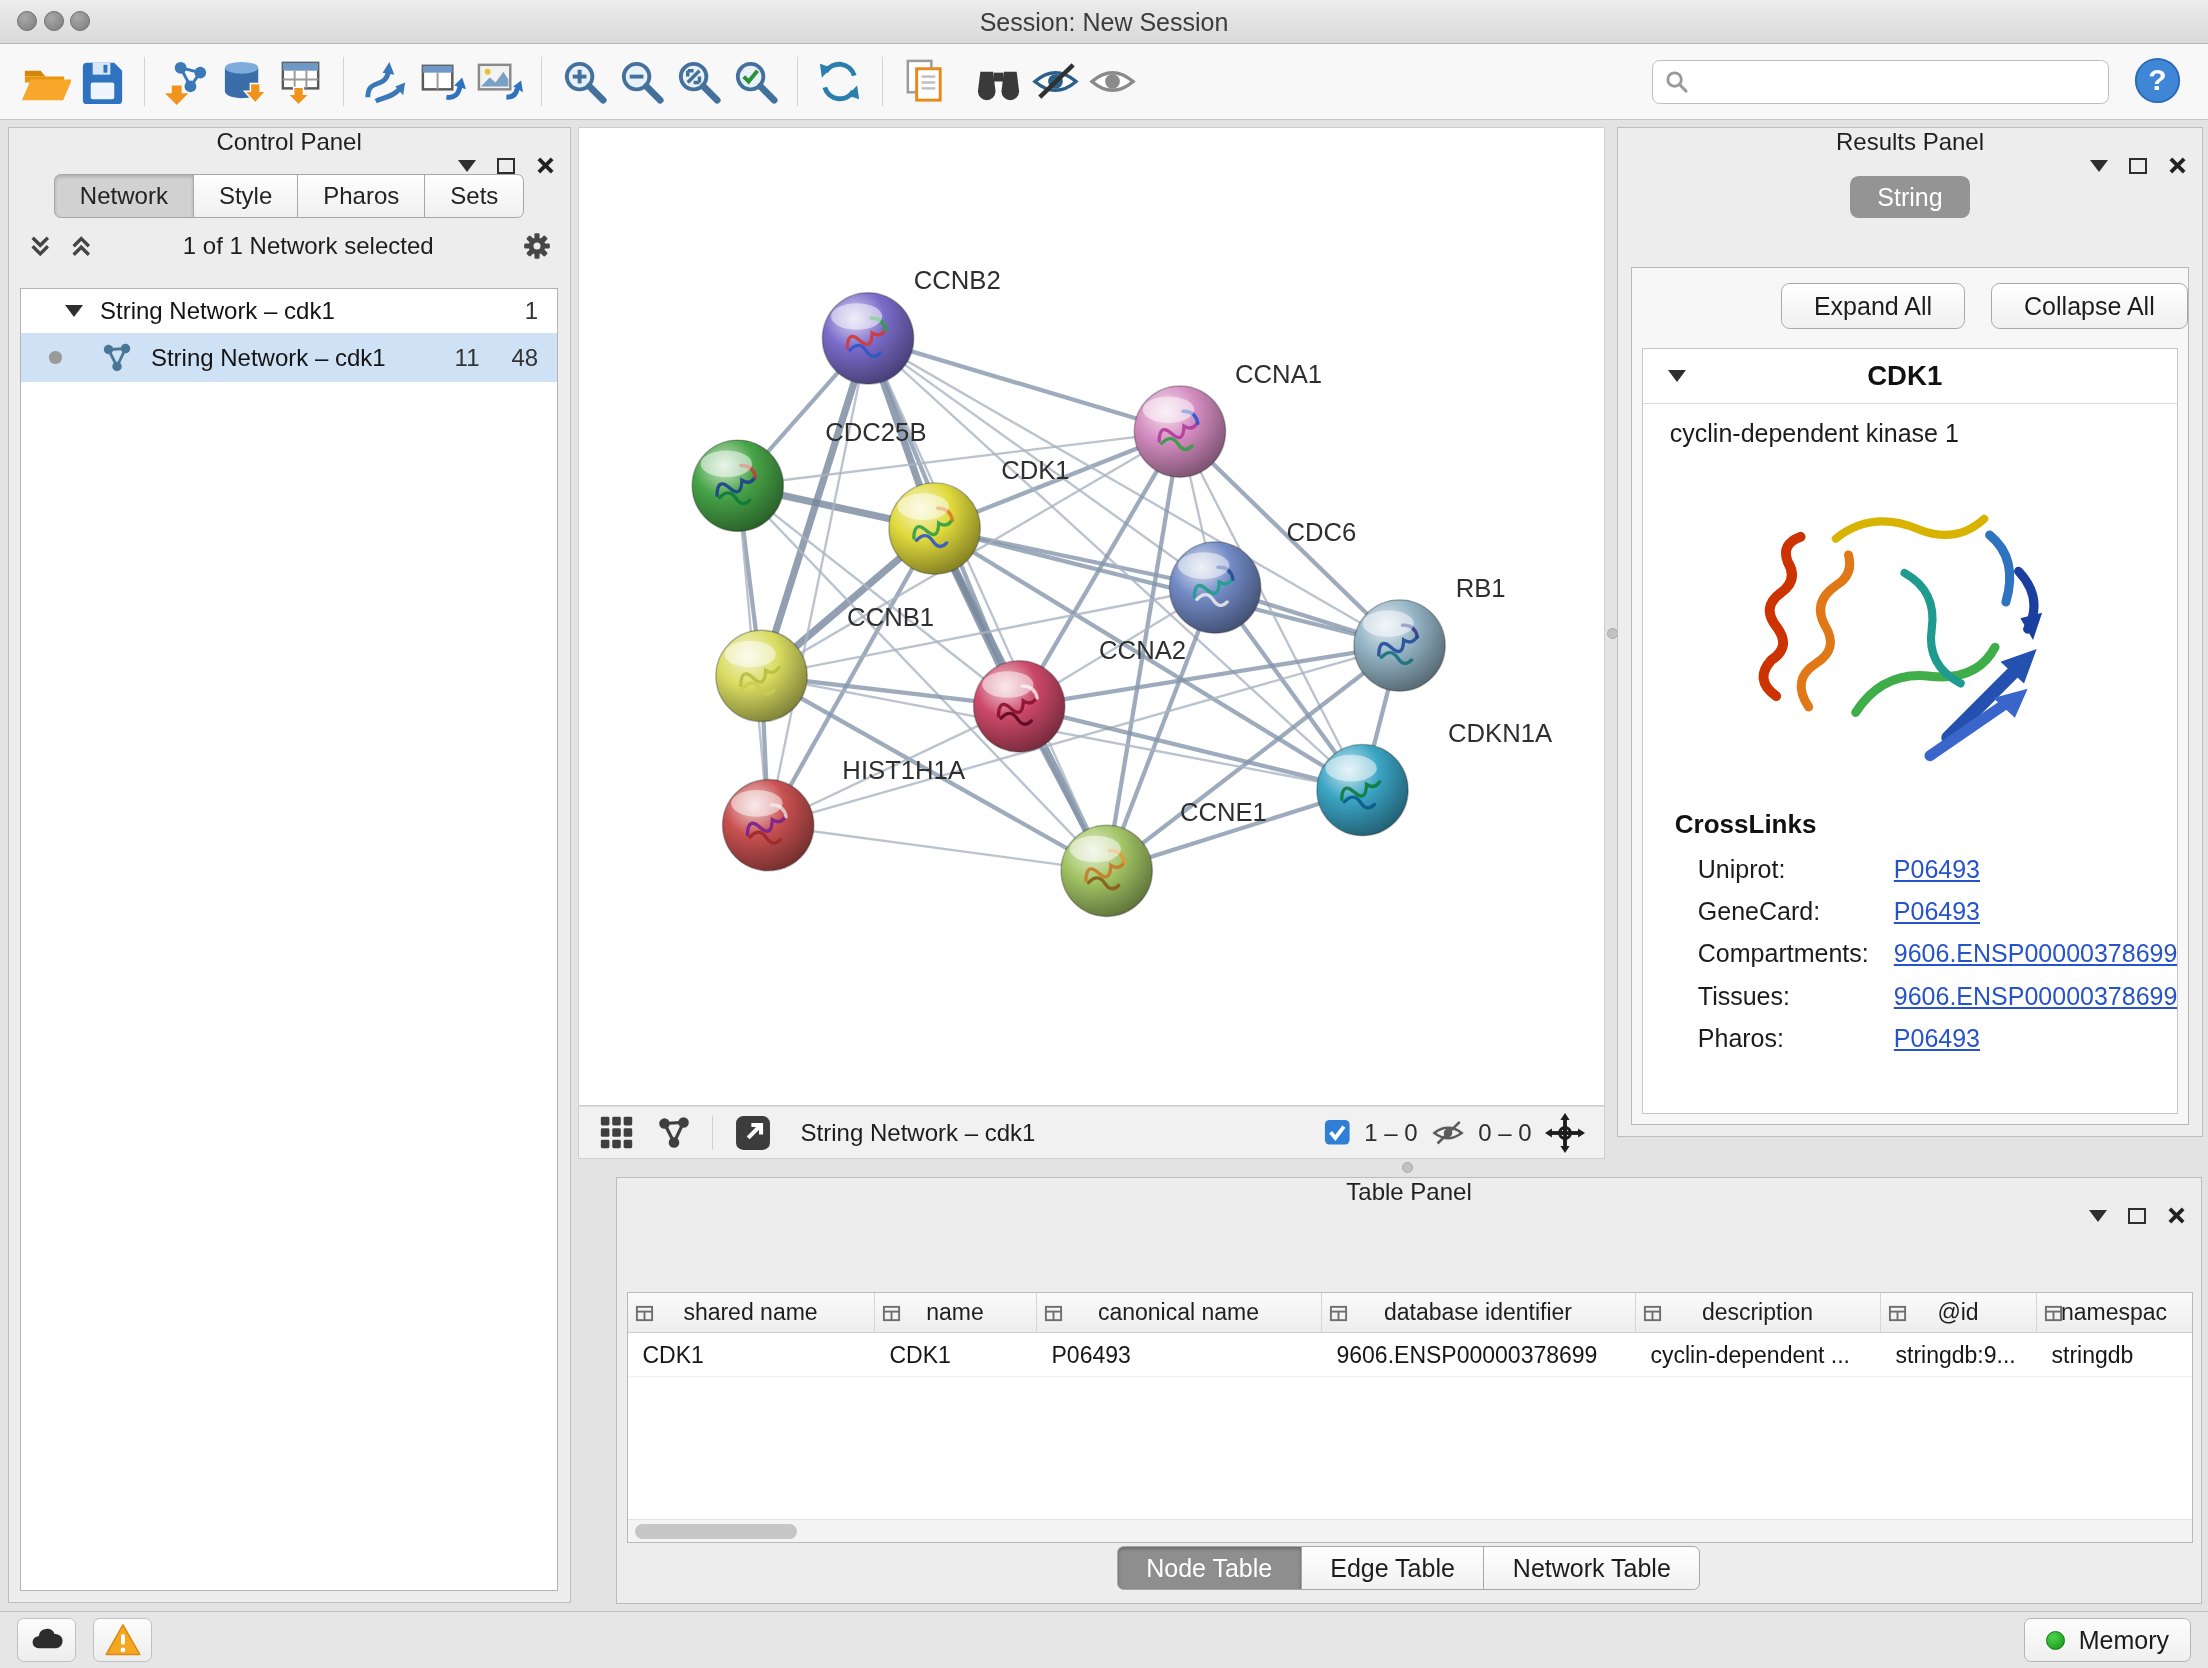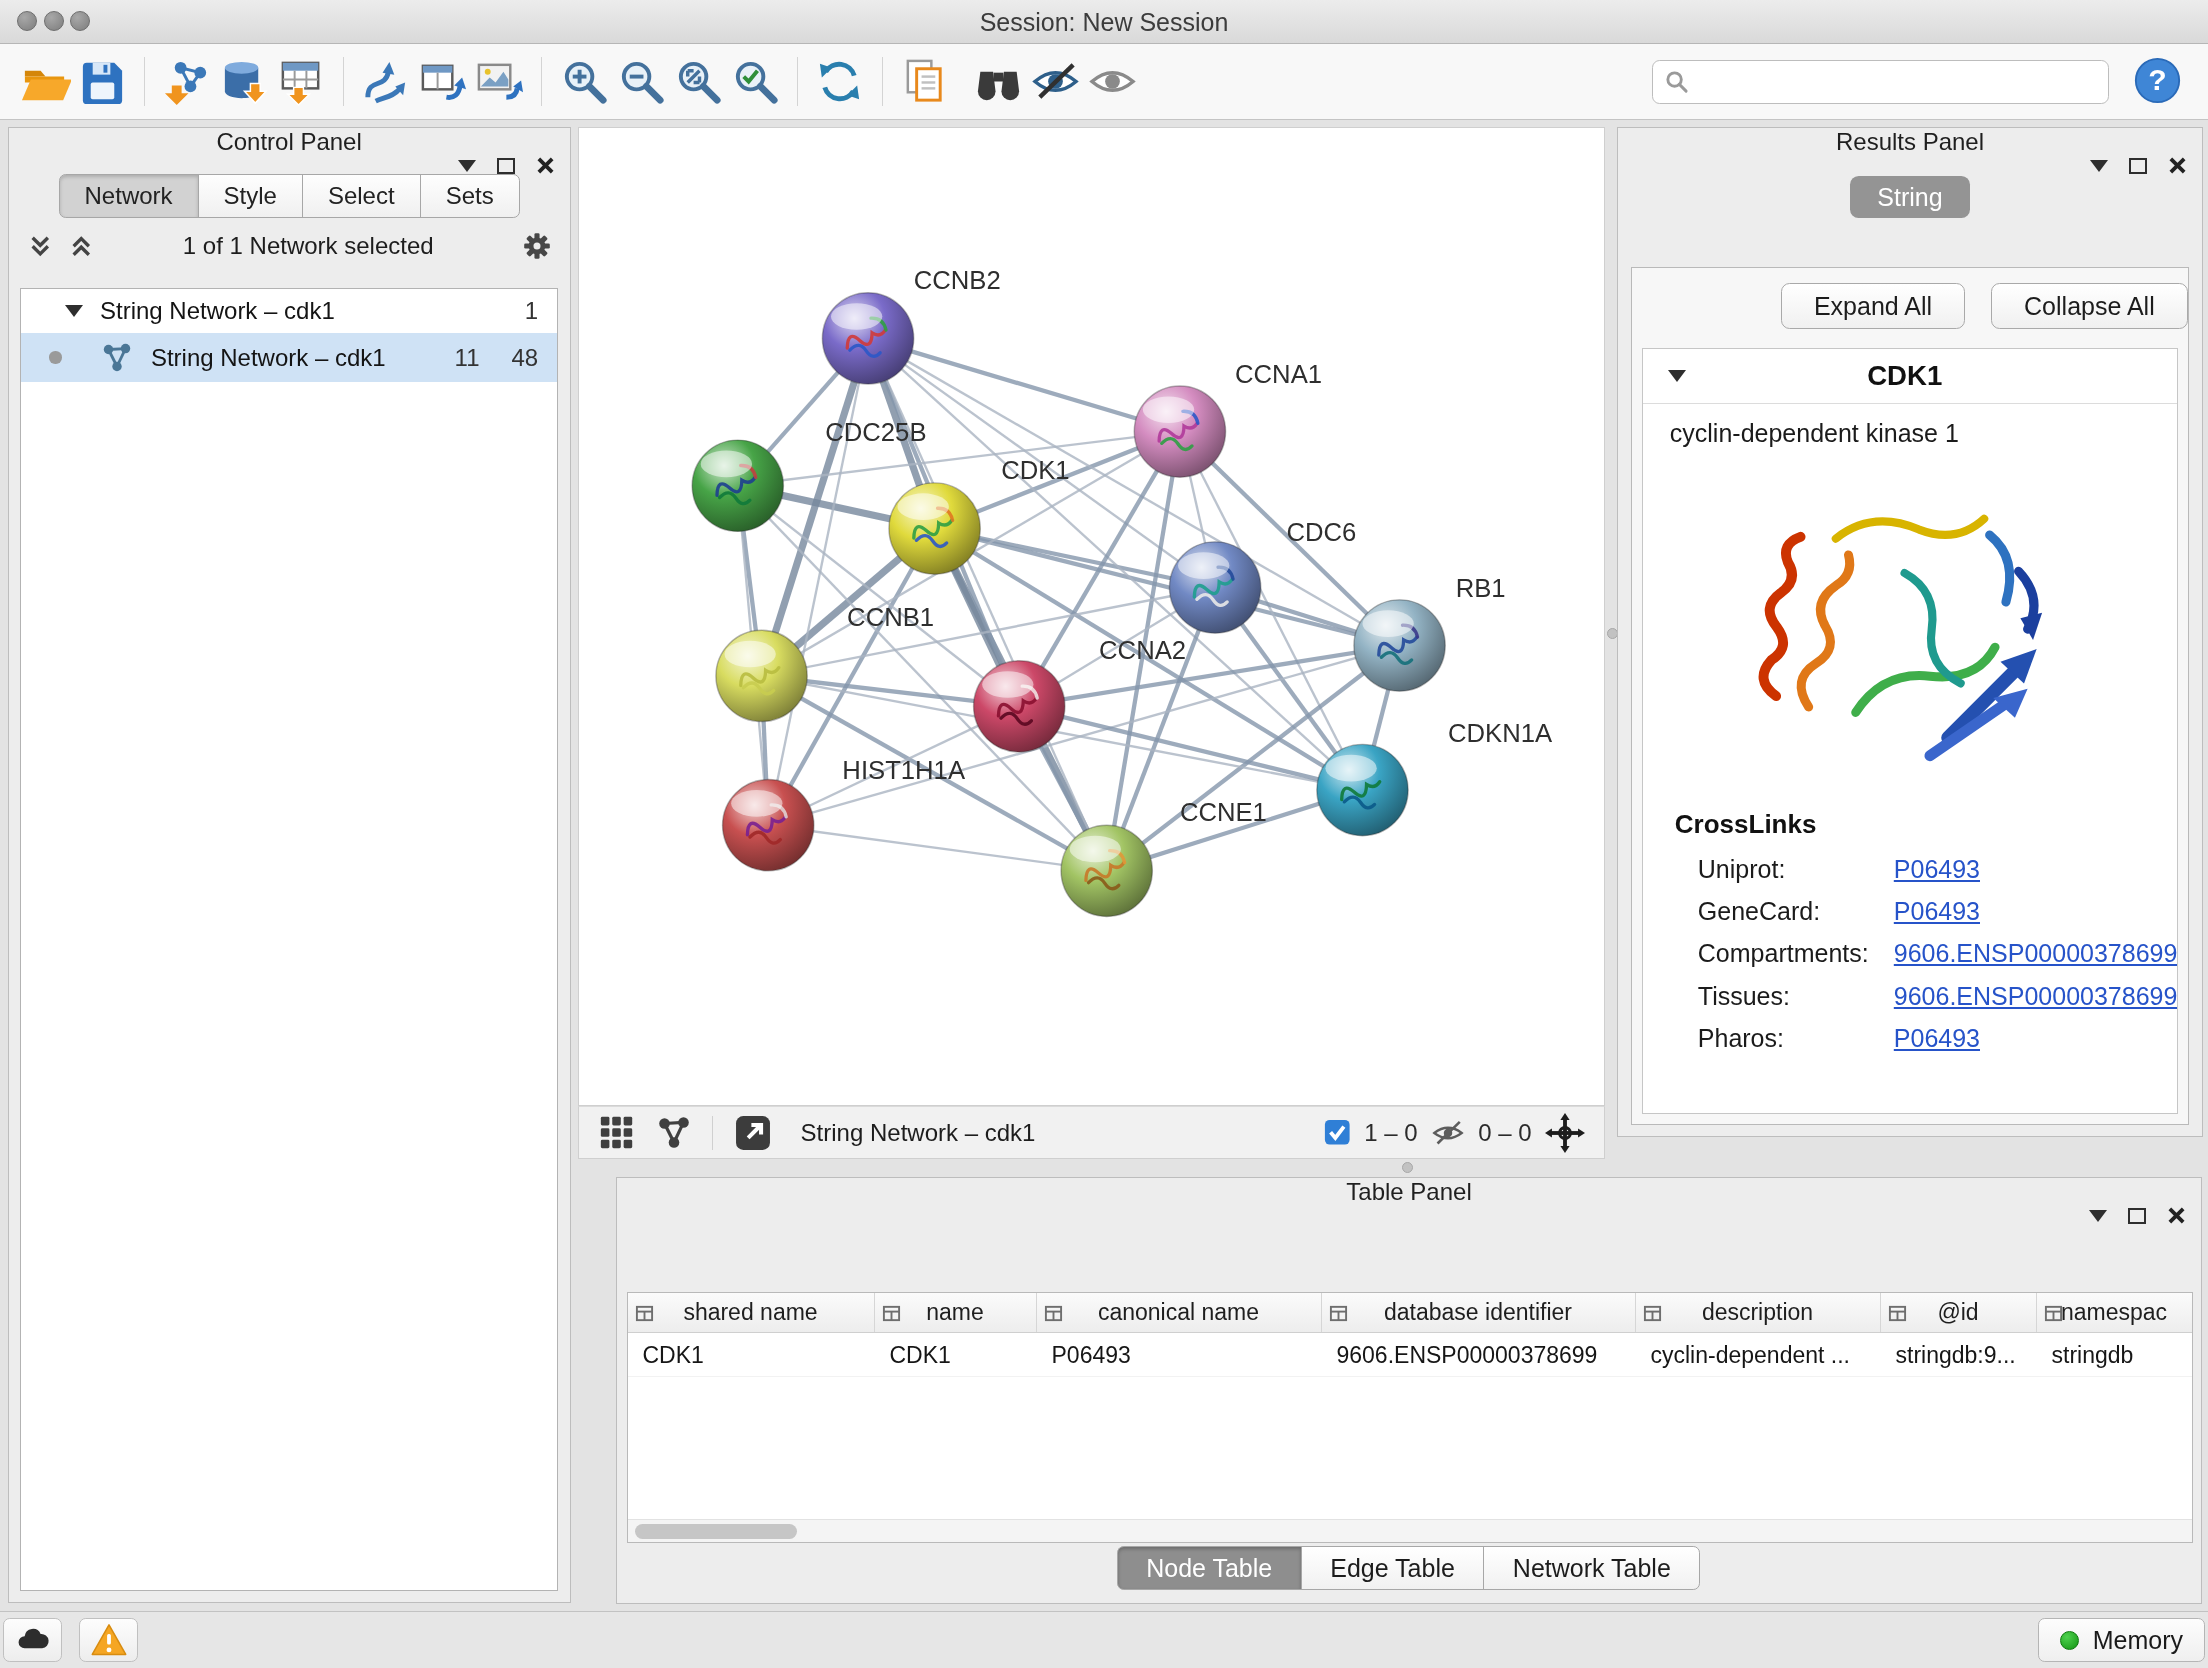--- a/index.html
+++ b/index.html
@@ -99,21 +99,21 @@
   .hthumb{position:absolute;left:7.6px;top:3.8px;width:162px;height:15px;border-radius:7.6px;background:#c6c6c6;}
   .table-tabs{position:absolute;left:0;right:0;bottom:13.3px;display:flex;justify-content:center;}
   .ttab{font-size:25px;padding:0 28.5px;height:44px;line-height:42px;background:linear-gradient(#fff,#f1f1f1);
     border:1px solid #a7a7a7;margin-left:-1px;color:#1c1c1c;}
   .ttab:first-child{border-radius:6.7px 0 0 6.7px;}
   .ttab:last-child{border-radius:0 6.7px 6.7px 0;}
   .ttab.sel{background:#8e8e8e;color:#fff;box-shadow:inset 0 1.9px 3.8px rgba(0,0,0,.25);}
 
   
   .statusbar{position:absolute;left:0;right:0;top:1611px;height:57px;background:#e6e6e6;border-top:1px solid #c2c2c2;
-    display:flex;align-items:center;padding:0 3px;gap:17px;}
+    display:flex;align-items:center;padding:0 17px;gap:17px;}
   .sbtn{width:59px;height:44px;border:1px solid #c0c0c0;border-radius:6.7px;background:linear-gradient(#fdfdfd,#ededed);
     display:flex;align-items:center;justify-content:center;}
   .mem-btn{margin-left:auto;height:44px;padding:0 21px;border:1px solid #b5b5b5;border-radius:6.7px;
     background:linear-gradient(#fdfdfd,#efefef);display:flex;align-items:center;gap:13.3px;font-size:25px;color:#1a1a1a;}
   .mem-dot{width:19px;height:19px;border-radius:50%;background:radial-gradient(circle at 35% 30%,#4ed24e,#129312);border:1px solid #0d7a0d;}
 </style>
 </head>
 <body>
 
 <div class="app">
@@ -290,21 +290,21 @@
         <span class="wc-sq"></span>
         <svg width="19" height="19" viewBox="0 0 20 20">
           <line x1="3" y1="3" x2="17" y2="17" stroke="#222" stroke-width="4"></line>
             <line x1="17" y1="3" x2="3" y2="17" stroke="#222" stroke-width="4"></line>
           </svg>
       </span>
     </div>
     <div class="cp-tabs" id="cp-tabs">
         <div class="seg-tab seg-selected">Network</div>
         <div class="seg-tab">Style</div>
-        <div class="seg-tab">Select</div>
+        <div class="seg-tab">Pharos</div>
         <div class="seg-tab">Sets</div>
       </div>
     <div class="cp-selrow">
       <svg width="28.5" height="28.5" viewBox="0 0 30 30" style="margin-right:13.3px">
         <path d="M7 6 l8 8 8 -8 M7 15 l8 8 8 -8" stroke="#444" stroke-width="3.5" fill="none"></path>
         </svg>
       <svg width="28.5" height="28.5" viewBox="0 0 30 30">
         <path d="M7 24 l8 -8 8 8 M7 15 l8 -8 8 8" stroke="#444" stroke-width="3.5" fill="none"></path>
         </svg>
       <span class="cp-seltext">1 of 1 Network selected</span>

